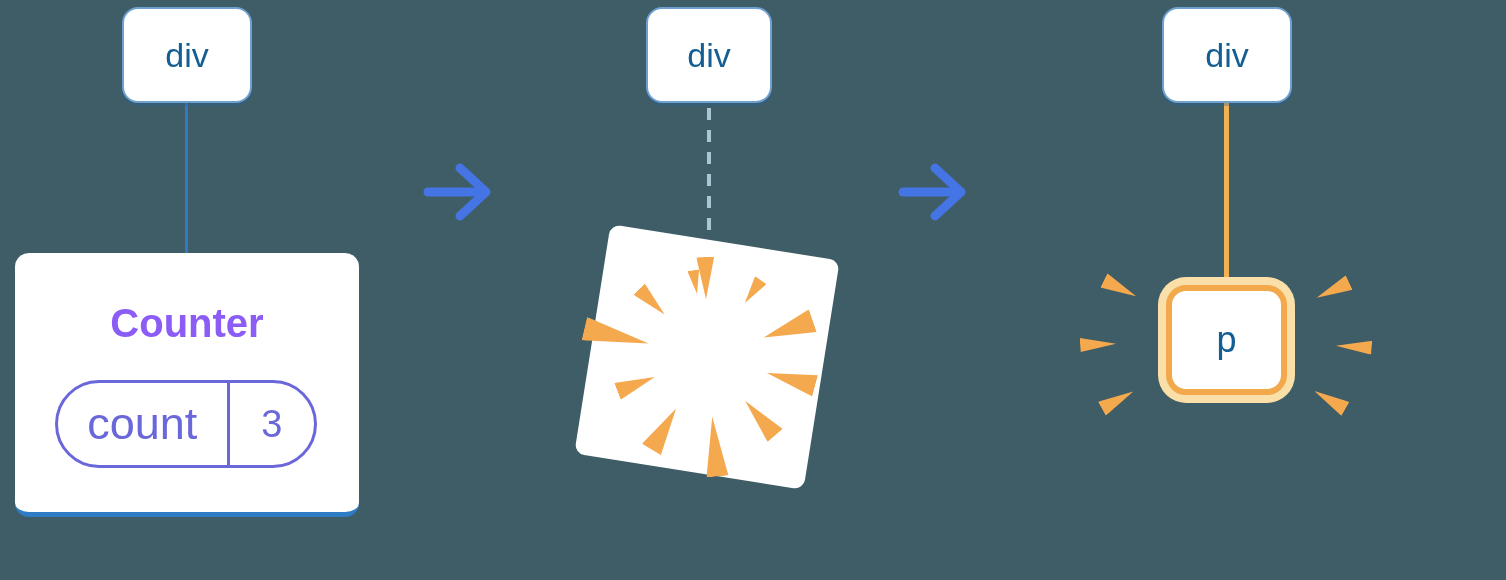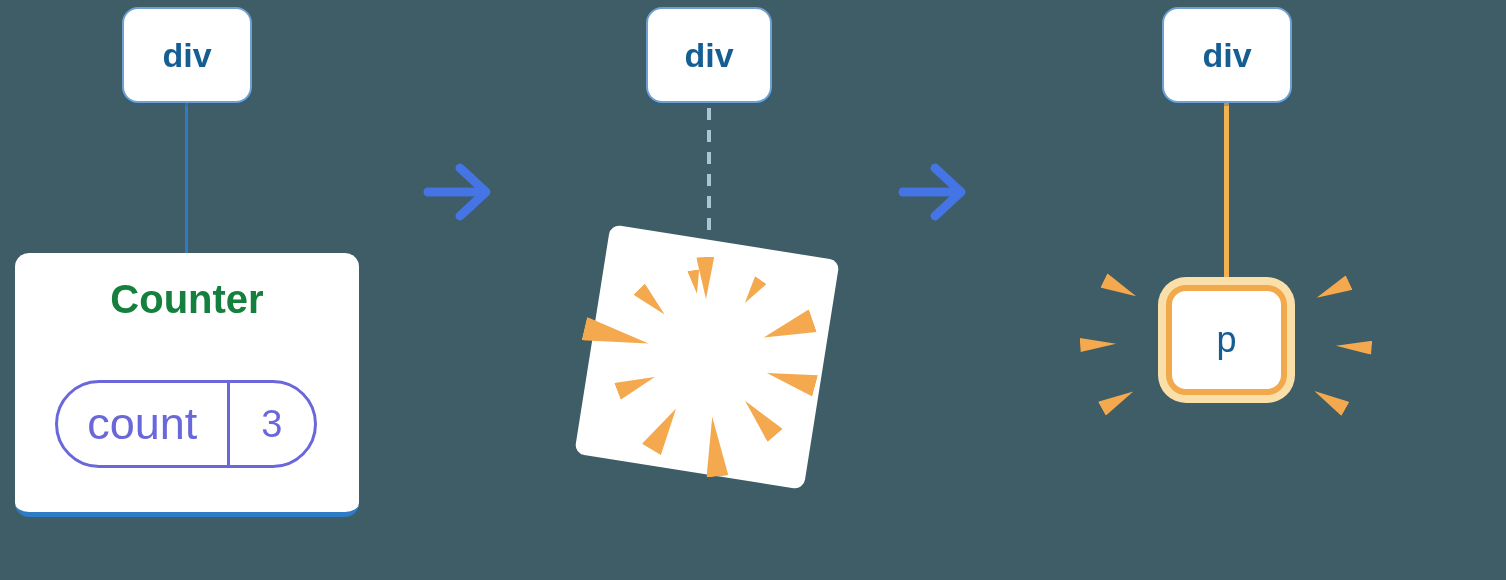--- a/index.html
+++ b/index.html
@@ -30,37 +30,37 @@
     width: 130px; height: 96px;
     background: #ffffff;
     border: 2px solid #6FA0CF;
     border-radius: 16px;
     display: flex; align-items: center; justify-content: center;
     box-shadow: 0 3px 0 rgba(36,98,152,0.35);
   }
   .node-before { left: 122px; top: 7px; }
   .node-during { left: 646px; top: 7px; width: 126px; }
   .node-after  { left: 1162px; top: 7px; }
-  .node-label { font-size: 34px; font-weight: 700; color: #155E93; }
+  .node-label { font-size: 34px; font-weight: 400; color: #155E93; }
 
   
   .card {
     position: absolute;
     left: 15px; top: 253px;
     width: 344px; height: 264px;
     background: #ffffff;
     border-radius: 14px;
     border-bottom: 5px solid #2E7BC6;
   }
   .card-title {
-    padding-top: 24px;
+    padding-top: 48px;
     text-align: center;
     font-size: 40px;
     font-weight: 600;
-    color: #15803d;
+    color: #8b5cf6;
   }
   .state-pill {
     position: absolute;
     left: 40px; top: 127px;
     width: 262px; height: 88px;
     border: 3px solid #6A67DB;
     border-radius: 44px;
     display: flex;
     color: #6A67DB;
     overflow: hidden;

